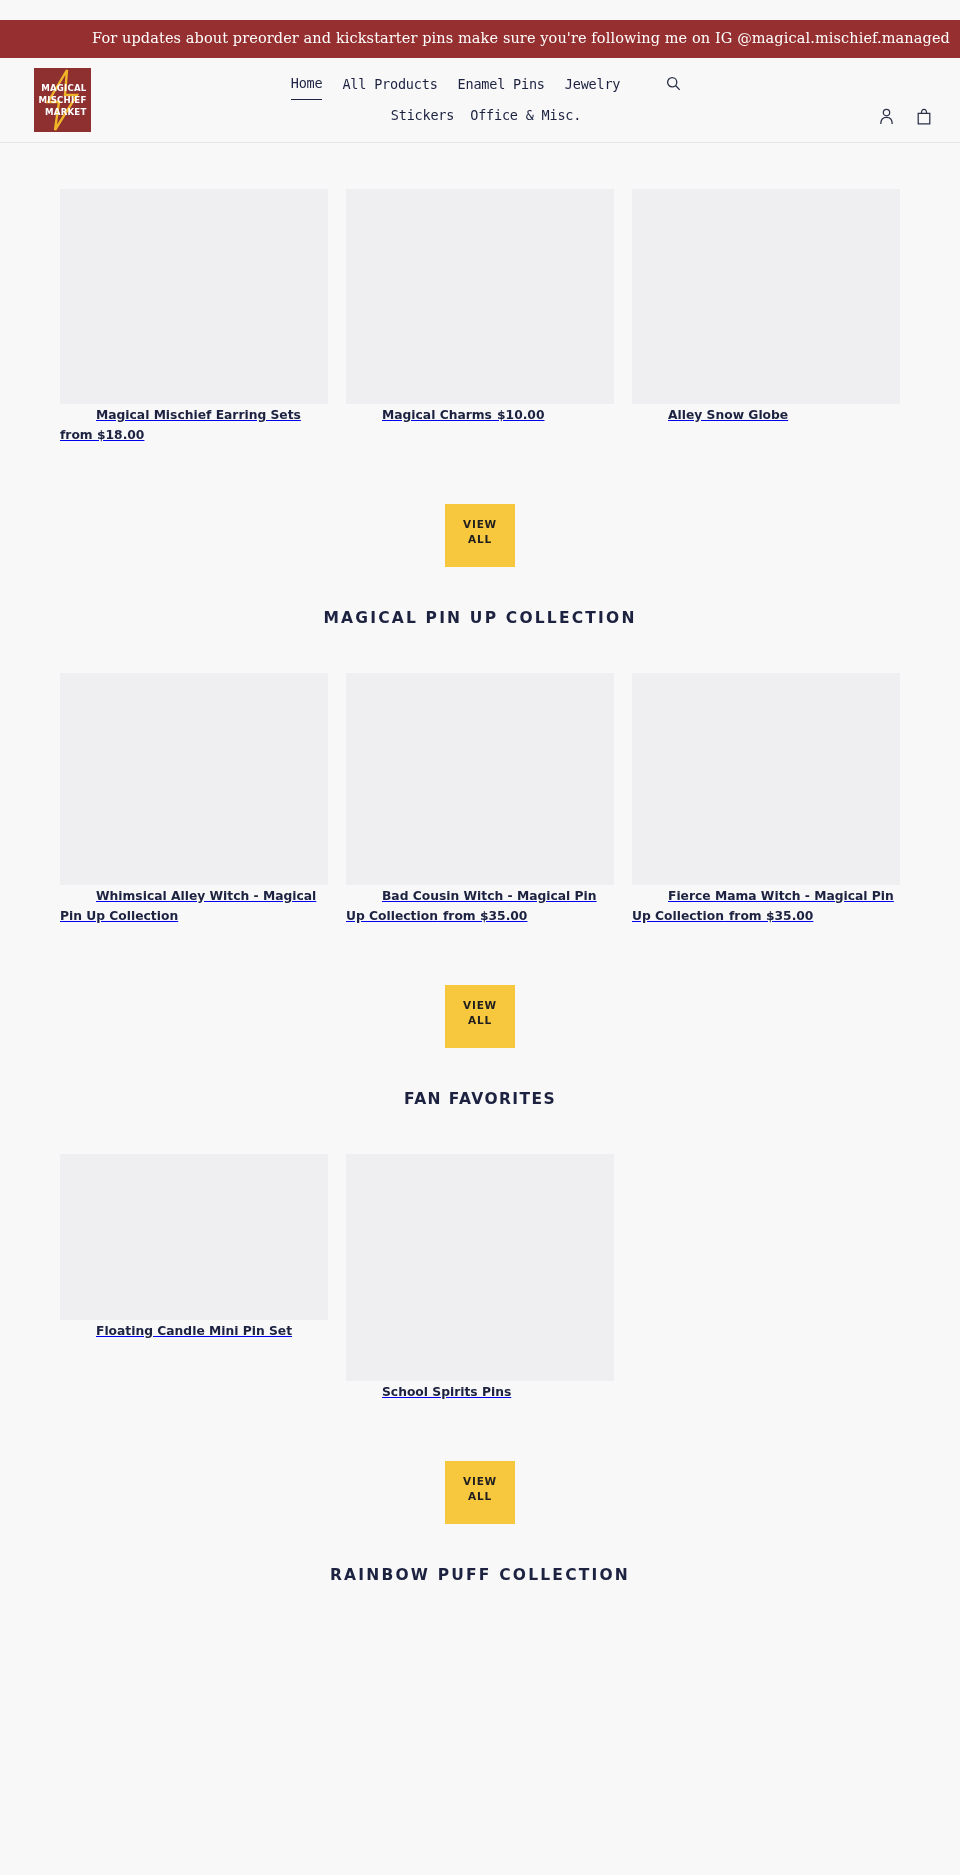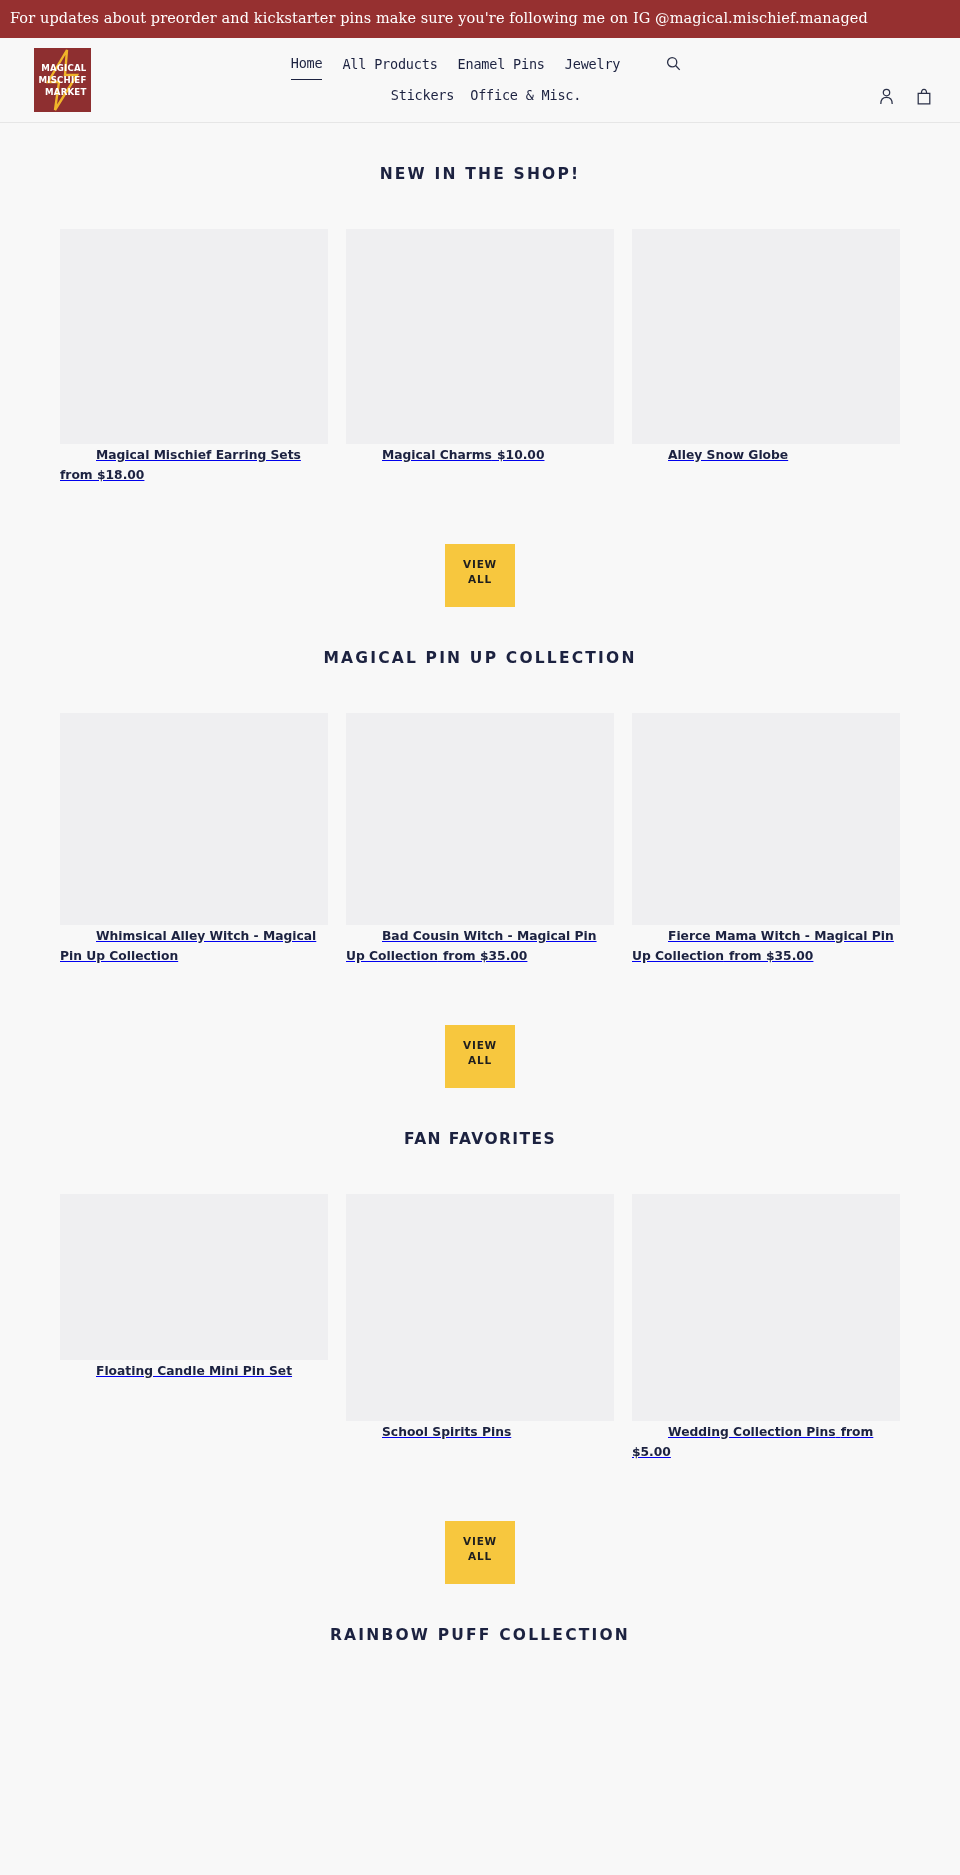--- a/index.html
+++ b/index.html
@@ -10,26 +10,27 @@
     font-family: "DejaVu Sans", "Liberation Sans", sans-serif;
     color: #1c2240;
     -webkit-font-smoothing: antialiased;
   }
   body { width: 960px; overflow-x: hidden; }
 
   
   .announcement {
     background: #963030;
     color: #ffffff;
-    text-align: left;
+    text-align: right;
     font-family: "DejaVu Serif", "Liberation Serif", serif;
     font-size: 14.5px;
     line-height: 1.3;
     padding: 9px 10px 10px;
     letter-spacing: .1px;
+    margin-top: 20px;
   }
 
   
   .site-header {
     background: #f8f8f8;
     border-bottom: 1px solid #e6e6e6;
     height: 85px;
     position: relative;
     display: flex;
     align-items: center;
@@ -231,21 +232,20 @@
     <button class="icon-btn">
       <svg width="16" height="17" viewBox="0 0 16 17">
         <path d="M2.2 5.4 H13.8 L13.8 15.8 H2.2 Z" fill="none" stroke="#2b3148" stroke-width="1.25"></path>
         <path d="M5.4 5.4 C5.4 2.6 6.6 1.3 8 1.3 C9.4 1.3 10.6 2.6 10.6 5.4" fill="none" stroke="#2b3148" stroke-width="1.25"></path>
       </svg>
     </button>
   </div>
 </header>
 
 <section class="section">
-  <h2 class="section-title">NEW IN THE SHOP!</h2>
   <div class="spacer-md"></div>
   <div class="grid">
 
     <a class="card" href="#">
       <span class="card-img h-new"></span>
       <span class="card-title">Magical Mischief Earring Sets</span>
       <span class="card-price">from $18.00</span>
     </a>
 
     <a class="card" href="#">
@@ -311,25 +311,20 @@
       <span class="card-title">Floating Candle Mini Pin Set</span>
       <span class="card-price"></span>
     </a>
 
     <a class="card" href="#">
       <span class="card-img h-fan-a"></span>
       <span class="card-title">School Spirits Pins</span>
       <span class="card-price"></span>
     </a>
 
-    <a class="card" href="#">
-      <span class="card-img h-fan-c"></span>
-      <span class="card-title">Wedding Collection Pins</span>
-      <span class="card-price">from $5.00</span>
-    </a>
   </div>
 
   <div class="view-all-wrap">
     <button class="view-all">
       <span>VIEW</span><br>
       <span>ALL</span>
     </button>
   </div>
 </section>
 

